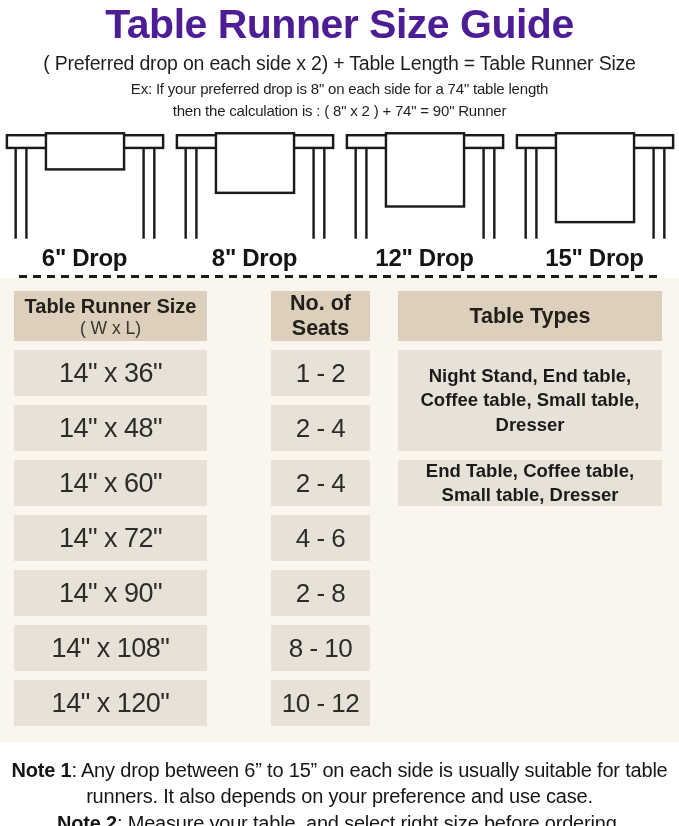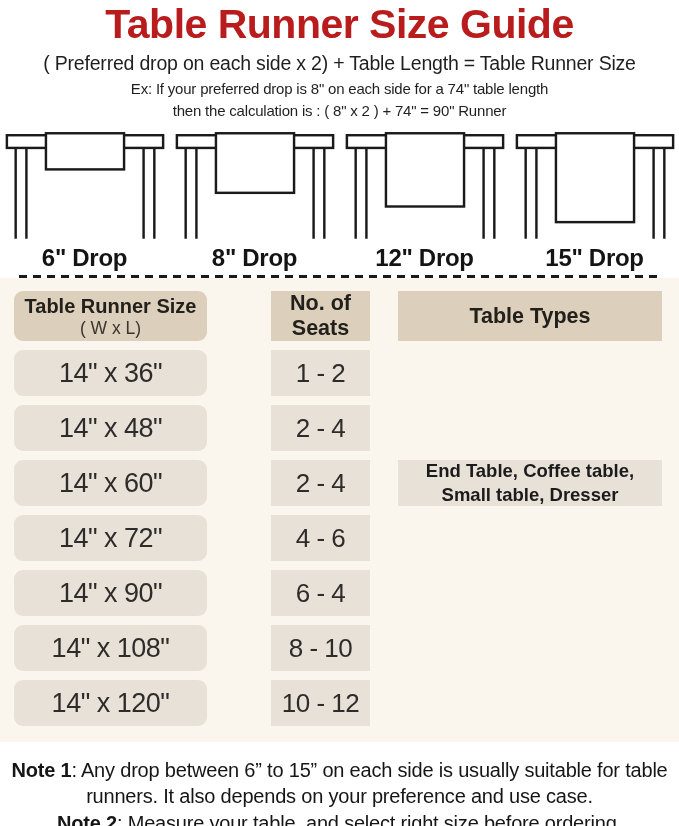--- a/index.html
+++ b/index.html
@@ -20,21 +20,21 @@
   .page{width:679px;height:826px;}
 
   
   .top-block{padding-top:2px;text-align:center;}
   .title{
     margin:0;
     font-size:41px;
     font-weight:bold;
     letter-spacing:-0.5px;
     line-height:1.1;
-    color:#b91c1c;
+    color:#4c1d95;
   }
   .formula{
     margin-top:5px;
     font-size:19.5px;
     letter-spacing:-0.2px;
     white-space:nowrap;
     color:#1f1f1f;
   }
   .example-line{
     margin-top:5px;
@@ -76,21 +76,21 @@
     row-gap:9px;
     padding:13px 17px 14px 14px;
   }
   .cell{
     display:flex;
     flex-direction:column;
     align-items:center;
     justify-content:center;
     text-align:center;
   }
-  .c1{grid-column:1;border-radius:9px;}
+  .c1{grid-column:1;}
   .c2{grid-column:2;margin-left:36px;}
   .c3{grid-column:3;}
   .header{background:var(--header-cell);grid-row:1;font-weight:bold;color:#23201c;}
   .h-line1{font-size:20px;line-height:1.15;}
   .h-line2{font-size:17.5px;font-weight:normal;color:#3a362f;line-height:1.15;}
   .header.big{font-size:21.5px;}
   .body-cell{background:var(--body-cell);}
   .size-val{font-size:27px;color:#2e2c2a;letter-spacing:-0.5px;}
   .seat-val{font-size:26px;color:#2e2c2a;letter-spacing:-0.5px;}
   .tt{
@@ -201,28 +201,29 @@
       <div class="cell body-cell c1 size-val">14" x 48"</div>
       <div class="cell body-cell c2 seat-val">2 - 4</div>
 
       <div class="cell body-cell c1 size-val">14" x 60"</div>
       <div class="cell body-cell c2 seat-val">2 - 4</div>
 
       <div class="cell body-cell c1 size-val">14" x 72"</div>
       <div class="cell body-cell c2 seat-val">4 - 6</div>
 
       <div class="cell body-cell c1 size-val">14" x 90"</div>
-      <div class="cell body-cell c2 seat-val">6 - 4</div>
+      <div class="cell body-cell c2 seat-val">2 - 8</div>
 
       <div class="cell body-cell c1 size-val">14" x 108"</div>
       <div class="cell body-cell c2 seat-val">8 - 10</div>
 
       <div class="cell body-cell c1 size-val">14" x 120"</div>
       <div class="cell body-cell c2 seat-val">10 - 12</div>
 
+      <div class="cell body-cell c3 tt tt-a">Night Stand, End table, Coffee table, Small table, Dresser</div>
       <div class="cell body-cell c3 tt tt-b">End Table, Coffee table, Small table, Dresser</div>
     </div>
   </div>
 
   <div class="notes">
     <p class="note"><b>Note 1</b><span>: Any drop between 6” to 15” on each side is usually suitable for table runners. It also depends on your preference and use case.</span></p>
     <p class="note"><b>Note 2</b><span>: Measure your table, and select right size before ordering.</span></p>
   </div>
 
 </div>

